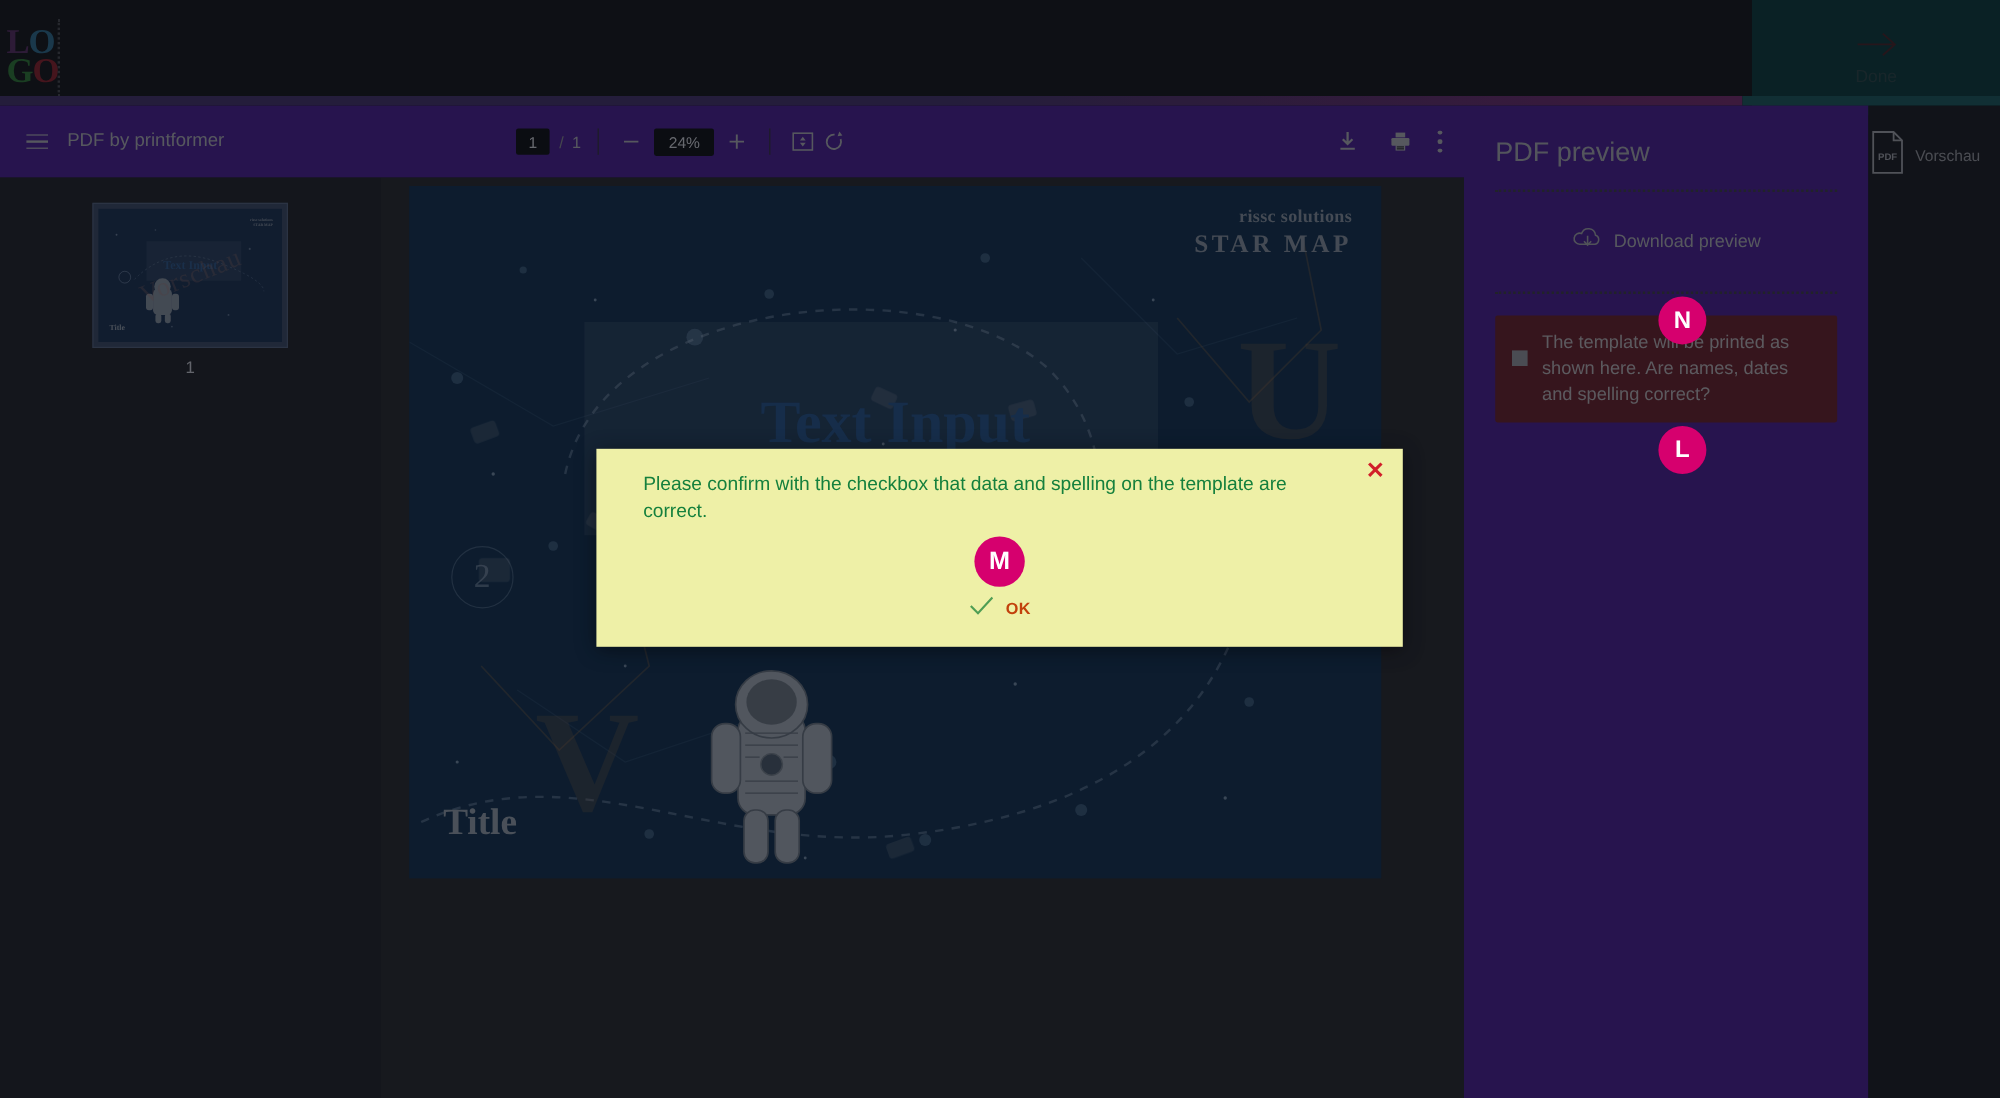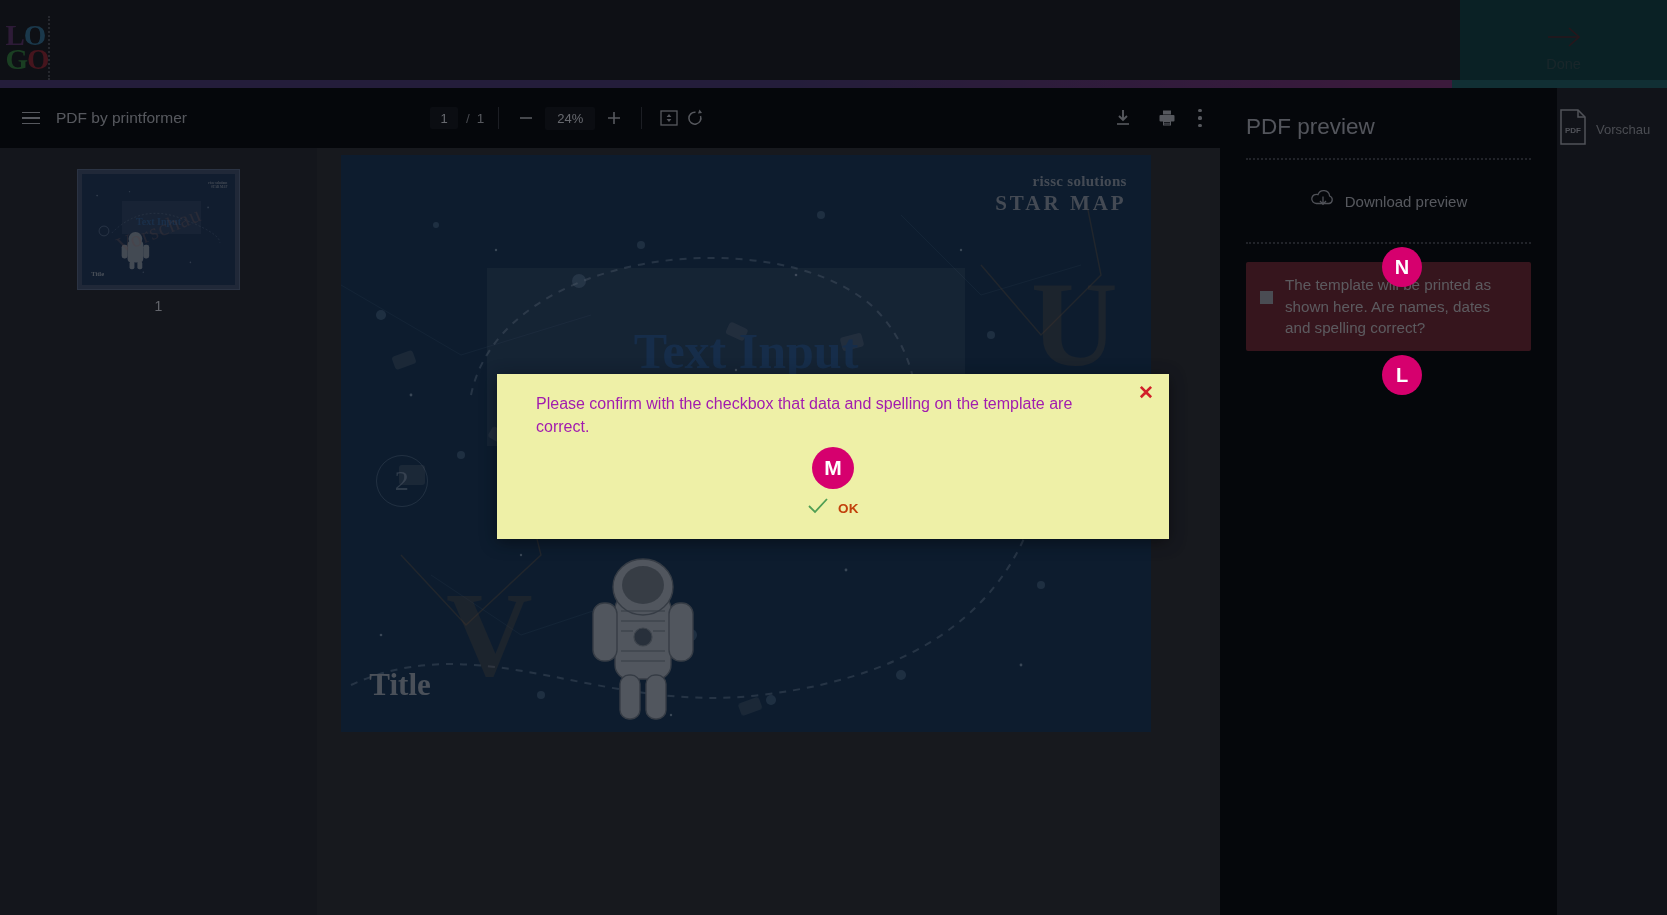--- a/index.html
+++ b/index.html
@@ -41,21 +41,21 @@
   .progress-strip {
     position: absolute; top: 80px; left: 0; width: 1667px; height: 8px;
     display: flex;
   }
   .progress-strip .seg1 { flex: 0 0 1452px; background: linear-gradient(90deg,#46326b 0%, #46326b 55%, #7b2a6e 100%); }
   .progress-strip .seg2 { flex: 1; background: #1b5a5c; }
 
   
   .viewer-toolbar {
     position: absolute; top: 88px; left: 0; width: 1220px; height: 60px;
-    background: #000000; display: flex; align-items: center;
+    background: #4c1d95; display: flex; align-items: center;
   }
   .hamburger { width: 18px; height: 13px; margin-left: 22px; margin-right: 16px; cursor: pointer; position: relative; }
   .hamburger span { position: absolute; left: 0; width: 18px; height: 1.8px; background: #b4b4b8; }
   .hamburger span:nth-child(1){ top: 0; }
   .hamburger span:nth-child(2){ top: 5.6px; }
   .hamburger span:nth-child(3){ top: 11.2px; }
   .doc-title { font-size: 15.5px; color: #b4b4b8; }
   .tb-center { position: absolute; left: 430px; display: flex; align-items: center; gap: 0; }
   .page-input {
     width: 28px; height: 22px; background: #0e0e10; border: none; color: #d8d8dc;
@@ -139,21 +139,21 @@
   .planet-2 {
     position: absolute; left: 4.3%; top: 52%; width: 52px; height: 52px;
     border-radius: 50%; border: 1.5px solid rgba(175,195,220,0.30);
     display: flex; align-items: center; justify-content: center;
     font-family: "Liberation Serif", serif; font-size: 28px; color: rgba(185,200,220,0.45);
   }
 
   
   .right-panel {
     position: absolute; top: 88px; left: 1220px; width: 337px; height: 827px;
-    background: #000000; padding: 26px 26px 0 26px;
+    background: #4c1d95; padding: 26px 26px 0 26px;
   }
   .rp-title { font-size: 22.5px; color: #adadb3; font-weight: 400; }
   .rp-sub { font-size: 15px; color: #8a8a90; margin-top: 6px; line-height: 1.45; }
   .dotted-sep { border-top: 2px dotted #3e3e44; margin: 18px 0; }
   .dl-row { display: flex; align-items: center; justify-content: center; gap: 9px; cursor: pointer; padding: 10px 0; }
   .dl-label { font-size: 15px; color: #b4b4b8; }
   .warn-box {
     background: #6e2028; border-radius: 2px; padding: 12px 14px;
     display: flex; align-items: flex-start; gap: 12px;
   }
@@ -182,21 +182,21 @@
   }
   .modal-close {
     position: absolute; right: 14px; top: 10px; width: 18px; height: 18px;
     cursor: pointer; color: #d11f2a; font-size: 19px; line-height: 18px; text-align: center;
     font-weight: 700;
   }
   .modal-title {
     text-align: center; padding-top: 13px; font-size: 15.5px; color: #d34356;
   }
   .modal-body {
-    padding: 19px 40px 0 39px; font-size: 16px; color: #a21caf; line-height: 1.42;
+    padding: 19px 40px 0 39px; font-size: 16px; color: #15803d; line-height: 1.42;
   }
   .modal-ok {
     position: absolute; left: 0; bottom: 20px; width: 100%;
     display: flex; align-items: center; justify-content: center; gap: 9px; cursor: pointer;
   }
   .ok-lbl { font-size: 13.5px; font-weight: 700; color: #c2410c; letter-spacing: 0.3px; }
 
   
   .badge {
     position: absolute; border-radius: 50%; background: #d6006e;

